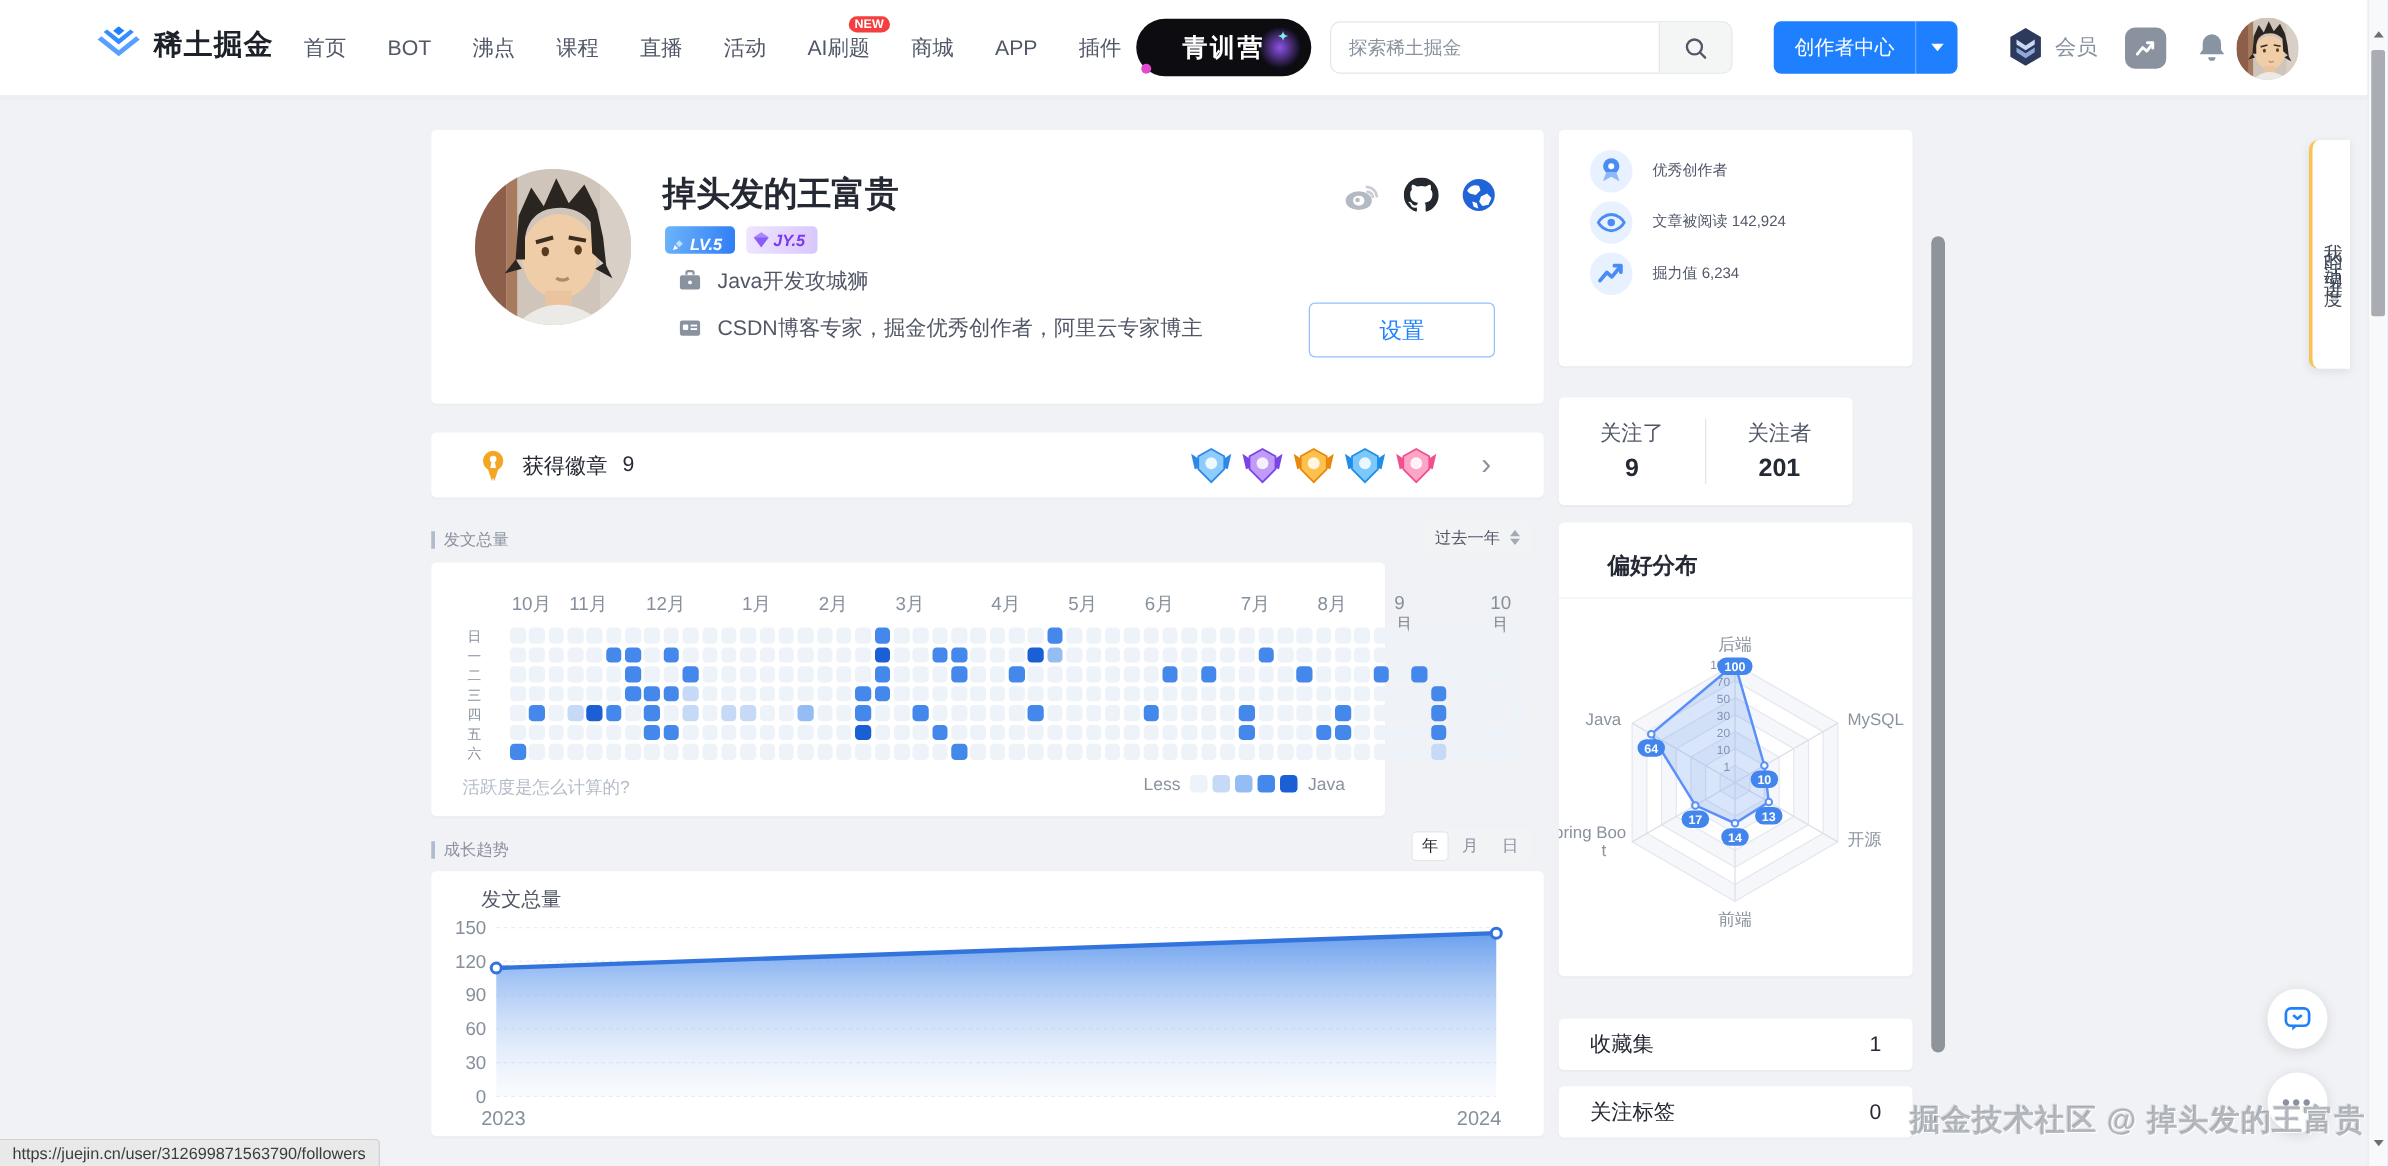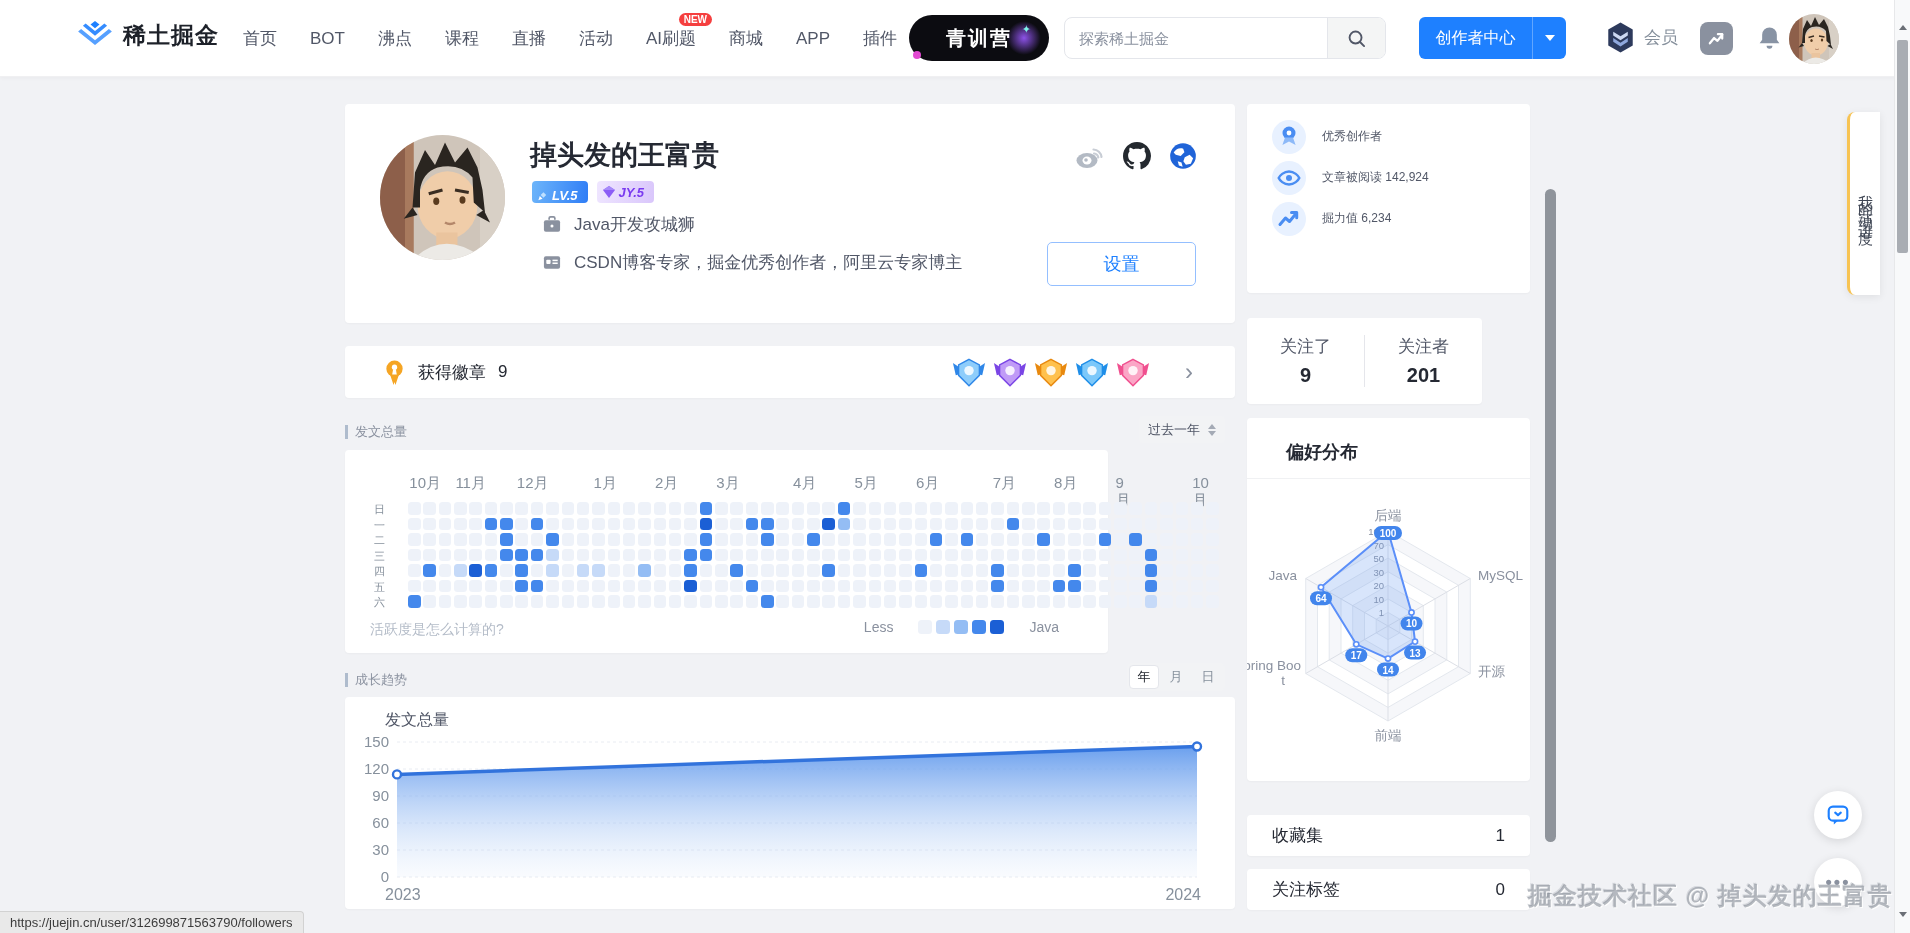--- a/index.html
+++ b/index.html
@@ -90,21 +90,21 @@
             color:#86909c; border-radius:4px; cursor:pointer; }
   .toggle-item.active { background:#fff; border:1px solid #e4e6eb; color:#1d2129; }
 
   .heat-card { left:345px; top:450px; width:763px; height:203px; }
   .hm-month { position:absolute; font-size:15px; color:#86909c; top:24px; }
   .hm-day { position:absolute; font-size:11px; color:#86909c; width:22px; text-align:right; left:18px; }
   .hm-cell { position:absolute; width:12.5px; height:12.5px; border-radius:3.5px; cursor:pointer; }
   .heat-footer { position:absolute; left:0; top:166px; width:100%; height:30px; }
   .how-link { position:absolute; left:25px; top:5px; font-size:14px; color:#b4bcc8; cursor:pointer; }
   .legend { position:absolute; right:28px; top:3px; display:flex; align-items:center; gap:4px; }
-  .legend-label { font-size:14px; color:#8a919f; margin:0 21px; }
+  .legend-label { font-size:14px; color:#8a919f; margin:0 4px; }
   .legend-cell { width:14px; height:14px; border-radius:3.5px; }
 
   .chart-card { left:345px; top:697px; width:890px; height:212px; }
   .chart-title { position:absolute; left:40px; top:13px; font-size:16px; color:#515767; }
 
   
   .stats-card { left:1247px; top:104px; width:283px; height:189px; padding:12px 0; }
   .stat-row { display:flex; align-items:center; gap:16px; height:41px; padding-left:25px; }
   .stat-icon { width:34px; height:34px; border-radius:50%; background:#e8f1ff; display:flex;
             align-items:center; justify-content:center; }

